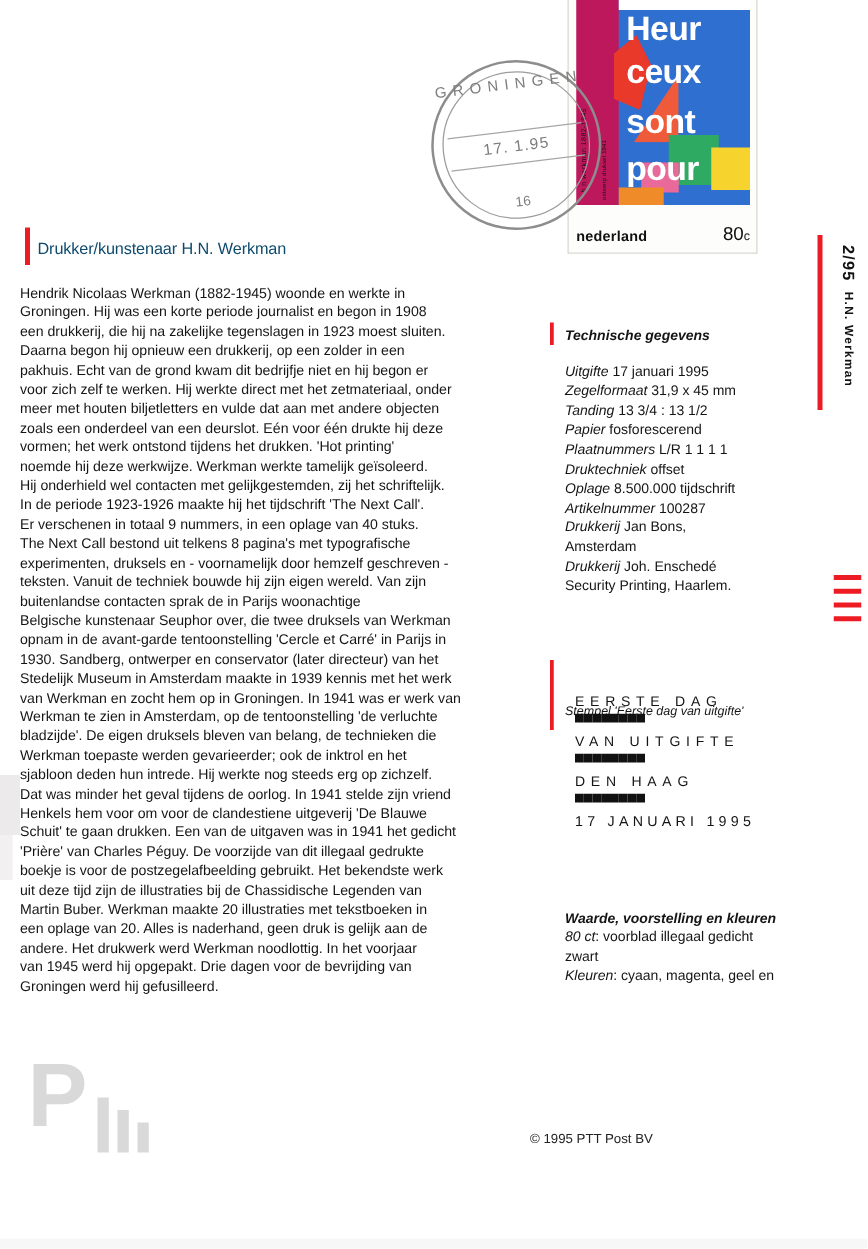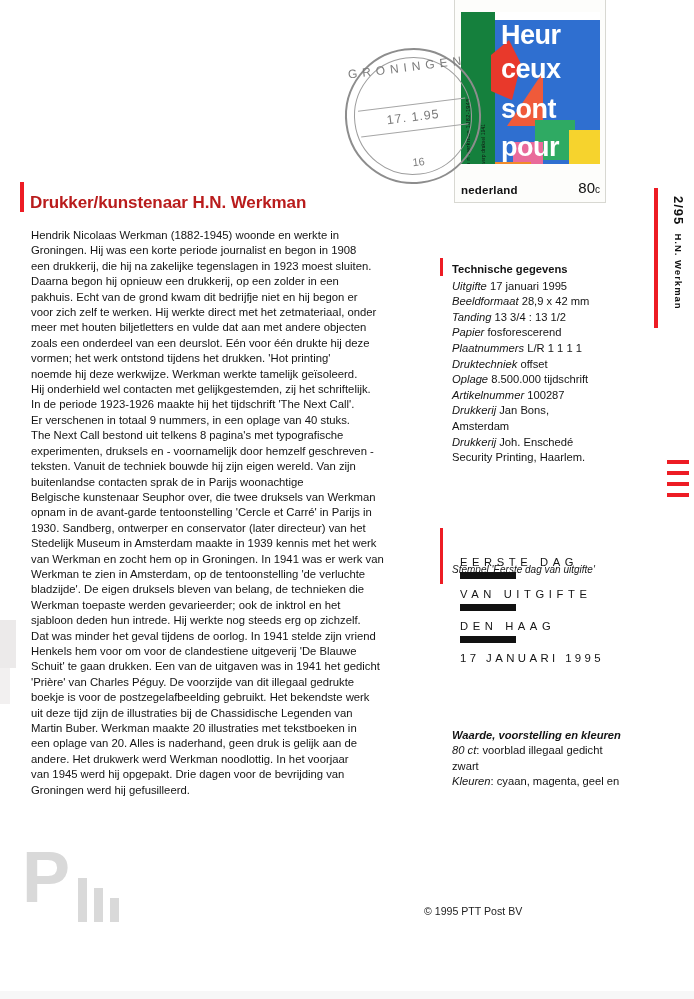--- a/index.html
+++ b/index.html
@@ -32,23 +32,22 @@
     height: 202px;
     background: #fdfdfb;
     box-shadow: 0 0 0 1px #d8d8d2;
   }
   #stamp-inner {
     position: absolute;
     left: 6px;
     top: 0px;
     right: 5px;
     bottom: 38px;
-    background: #15803d;
+    background: #be185d;
     overflow: hidden;
-    margin-top: 12px;
   }
   
   .art {
     position: absolute;
   }
   #art-bluebar {
     left: 34px; top: 0; width: 106px; height: 164px;
     background: #2f6fd0;
   }
   #art-white1 {
@@ -229,30 +228,30 @@
     left: 20px;
     top: 182px;
     width: 4px;
     height: 30px;
     background: #ed1c24;
   }
   #page-title {
     position: absolute;
     left: 30px;
     top: 182px;
-    font-size: 17px;
-    font-weight: 700;
-    color: #b91c1c;
+    font-size: 13px;
+    font-weight: 400;
+    color: #0c4a6e;
     letter-spacing: -0.1px;
   }
 
   
   #body-text {
     position: absolute;
-    left: 31px;
+    left: 16px;
     top: 228px;
     width: 382px;
     font-size: 11.3px;
     line-height: 15.4px;
     color: #141414;
     text-align: left;
     white-space: pre-line;
   }
 
   
@@ -268,21 +267,22 @@
     position: absolute;
     left: 452px;
     top: 262px;
     width: 180px;
     font-size: 11.2px;
     line-height: 15.6px;
     color: #141414;
   }
   #tech-title {
     font-weight: 700;
-    margin-bottom: 1px;
+    font-style: italic;
+    margin-bottom: 13px;
   }
   .tech-row { }
   .tech-row .k { font-style: italic; }
 
   
   #ladder {
     position: absolute;
     left: 667px;
     top: 460px;
     width: 22px;
@@ -491,21 +491,21 @@
 Martin Buber. Werkman maakte 20 illustraties met tekstboeken in
 een oplage van 20. Alles is naderhand, geen druk is gelijk aan de
 andere. Het drukwerk werd Werkman noodlottig. In het voorjaar
 van 1945 werd hij opgepakt. Drie dagen voor de bevrijding van
 Groningen werd hij gefusilleerd.</div>
 
 <div id="tech-rule"></div>
 <div id="tech-block">
   <div id="tech-title">Technische gegevens</div>
   <div class="tech-row"><span class="k">Uitgifte</span><span class="v"> 17 januari 1995</span></div>
-  <div class="tech-row"><span class="k">Beeldformaat</span><span class="v"> 28,9 x 42 mm</span></div>
+  <div class="tech-row"><span class="k">Zegelformaat</span><span class="v"> 31,9 x 45 mm</span></div>
   <div class="tech-row"><span class="k">Tanding</span><span class="v">  13 3/4 : 13 1/2</span></div>
   <div class="tech-row"><span class="k">Papier</span><span class="v"> fosforescerend</span></div>
   <div class="tech-row"><span class="k">Plaatnummers</span><span class="v"> L/R 1 1 1 1</span></div>
   <div class="tech-row"><span class="k">Druktechniek</span><span class="v"> offset</span></div>
   <div class="tech-row"><span class="k">Oplage</span><span class="v"> 8.500.000 tijdschrift</span></div>
   <div class="tech-row"><span class="k">Artikelnummer</span><span class="v"> 100287</span></div>
   <div class="tech-row"><span class="k">Drukkerij</span><span class="v"> Jan Bons,</span></div>
   <div class="tech-row"><span class="v">Amsterdam</span></div>
   <div class="tech-row"><span class="k">Drukkerij</span><span class="v"> Joh. Enschedé</span></div>
   <div class="tech-row"><span class="v">Security Printing, Haarlem.</span></div>

